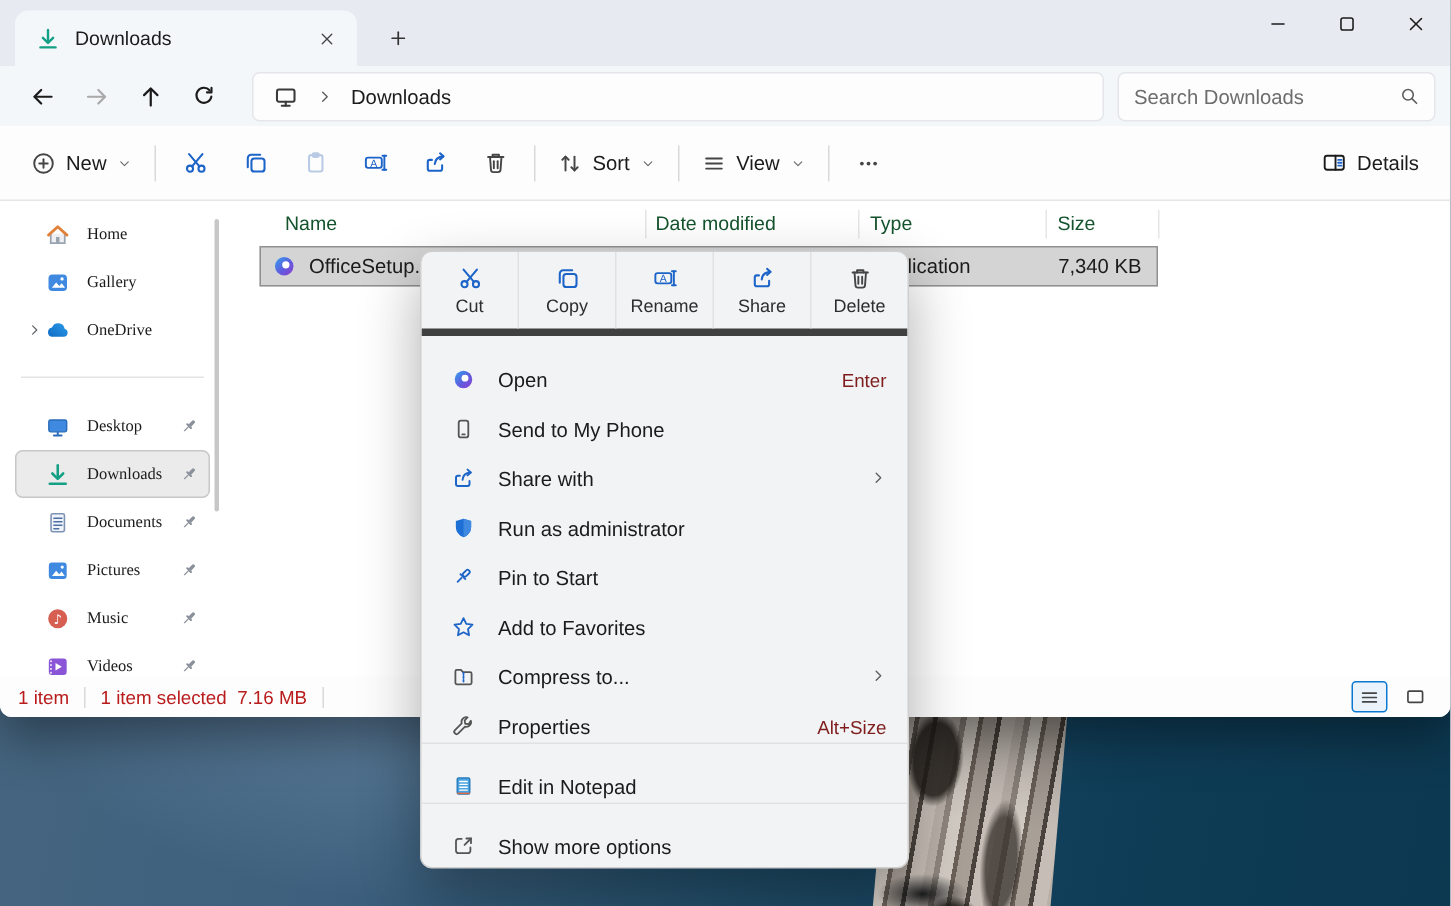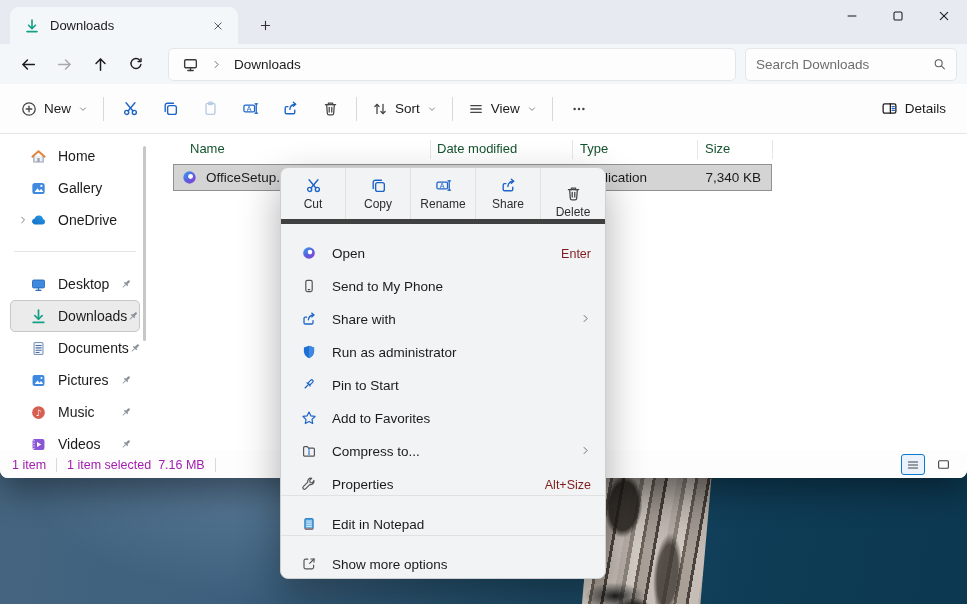--- a/index.html
+++ b/index.html
@@ -53,52 +53,52 @@
   .tb-btn { height:36px; border-radius:5px; display:flex; align-items:center; gap:7px; padding:0 9px; font-size:13.5px; }
   .tb-ic { width:40px; height:36px; display:grid; place-items:center; border-radius:5px; }
   .tb-sep { width:1px; height:24px; background:#d9d9d9; margin:0 6px; }
   .blue { color:#1d64c8; } .dim { color:#b9cbe4; } .dark { color:#454545; }
   .tb-right { margin-left:auto; display:flex; align-items:center; }
 
   .bodyarea { position:absolute; top:135px; left:0; right:0; bottom:27px; display:flex; overflow:hidden; }
 
   .sidebar { width:150px; position:relative; padding-top:5px; flex:none; }
   .sb-item { height:32px; margin:0 10px 0 10px; padding:0 6px 0 4px; border-radius:5px;
-    display:flex; align-items:center; font-size:14px; position:relative; border:1px solid transparent; }
+    display:flex; align-items:center; font-size:11px; position:relative; border:1px solid transparent;font-family:Liberation Serif, serif; }
   .sb-item.selected { background:#ebebeb; border-color:#c7c7c7; }
   .sb-slot { width:15px; display:grid; place-items:center; color:#5f6368; flex:none; }
   .sb-ico { width:17px; height:17px; margin-right:11px; flex:none; }
   .sb-pin { margin-left:auto; color:#8b919a; display:grid; place-items:center; }
   .sb-sep { height:1px; background:#e4e4e4; margin:15px 14px 16px 14px; }
   .sb-scroll { position:absolute; right:4px; top:11px; width:3px; height:195px; background:#c7c7c7; border-radius:2px; }
 
   .filearea { flex:1; position:relative; background:#fff; }
   .cols { position:relative; height:28px; font-size:13px; color:#14532d; }
   .col { position:absolute; top:6px; }
   .colsep { position:absolute; top:5px; width:1px; height:19px; background:#e6e6e6; }
   .filerow { position:absolute; left:23px; top:29px; width:599px; height:27px; background:#d4d4d4;
     border:1px solid #919191; display:flex; align-items:center; font-size:13.5px; }
   .fr-ico { margin:0 8px 0 7px; flex:none; }
   .fr-type { position:absolute; left:407px; }
   .fr-size { position:absolute; right:10px; }
 
   .statusbar { position:absolute; left:0; right:0; bottom:0; height:27px; background:#fdfdfe;
-    border-radius:0 0 8px 8px; display:flex; align-items:center; padding:0 12px; font-size:12.5px; color:#a21caf; }
+    border-radius:0 0 8px 8px; display:flex; align-items:center; padding:0 12px; font-size:12.5px; color:#b91c1c; }
   .st-sep { width:1px; height:14px; background:#d9d9d9; margin:0 10px; }
   .st-right { margin-left:auto; display:flex; align-items:center; gap:6px; }
   .view-btn { width:24px; height:21px; display:grid; place-items:center; color:#444; border:1px solid transparent; border-radius:3px; }
   .view-btn.selected { border-color:#0b78d0; background:#eaf3fb; }
 
   
   .menu { position:absolute; left:280px; top:167px; width:326px; background:#f2f3f5;
     border:1px solid #cfcfcf; border-radius:8px; box-shadow:0 16px 40px rgba(0,0,0,.32); z-index:20; overflow:hidden; }
   .mq { display:flex; height:56px; border-bottom:5px solid #404040; }
   .mq-btn { flex:1; display:flex; flex-direction:column; align-items:center; justify-content:center; gap:3px;
     font-size:12px; color:#2e2e2e; border-right:1px solid #e1e1e1; }
-  .mq-btn:last-child { border-right:0;justify-content:flex-end; }
+  .mq-btn:last-child { border-right:0; }
   .mis { padding:4px 0 6px; }
   .mi { height:33px; display:flex; align-items:flex-end; gap:15px; padding:0 14px 0 19px; font-size:13.5px; }
   .mi-ico { width:17px; height:17px; flex:none; display:grid; place-items:center; }
   .mi-right { margin-left:auto; color:#7f1d1d; font-size:12.5px; }
   .mi-chev { margin-left:auto; color:#5c5c5c; }
   .mi-sep { height:1px; background:#e1e1e1; margin:3px 0; }
   .gray { color:#545454; }
 </style>
 </head>
 <body>

